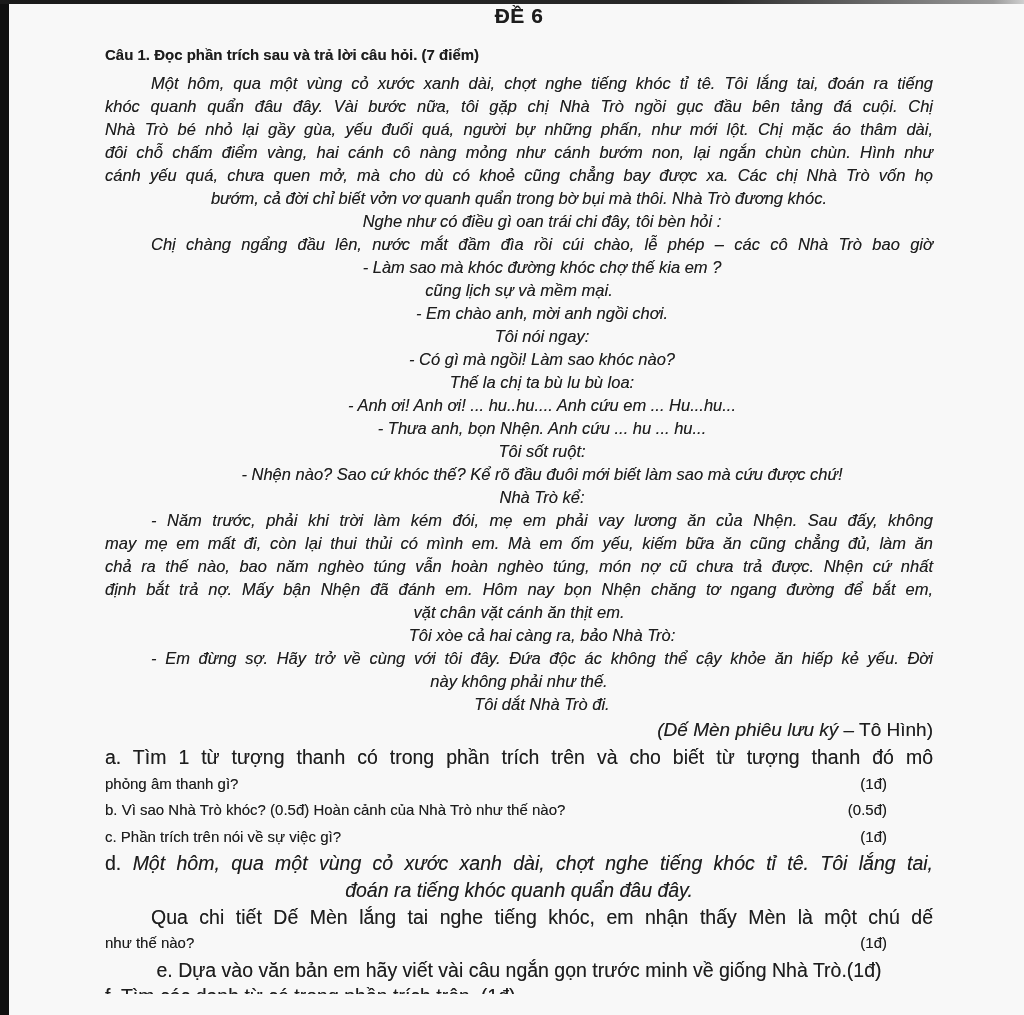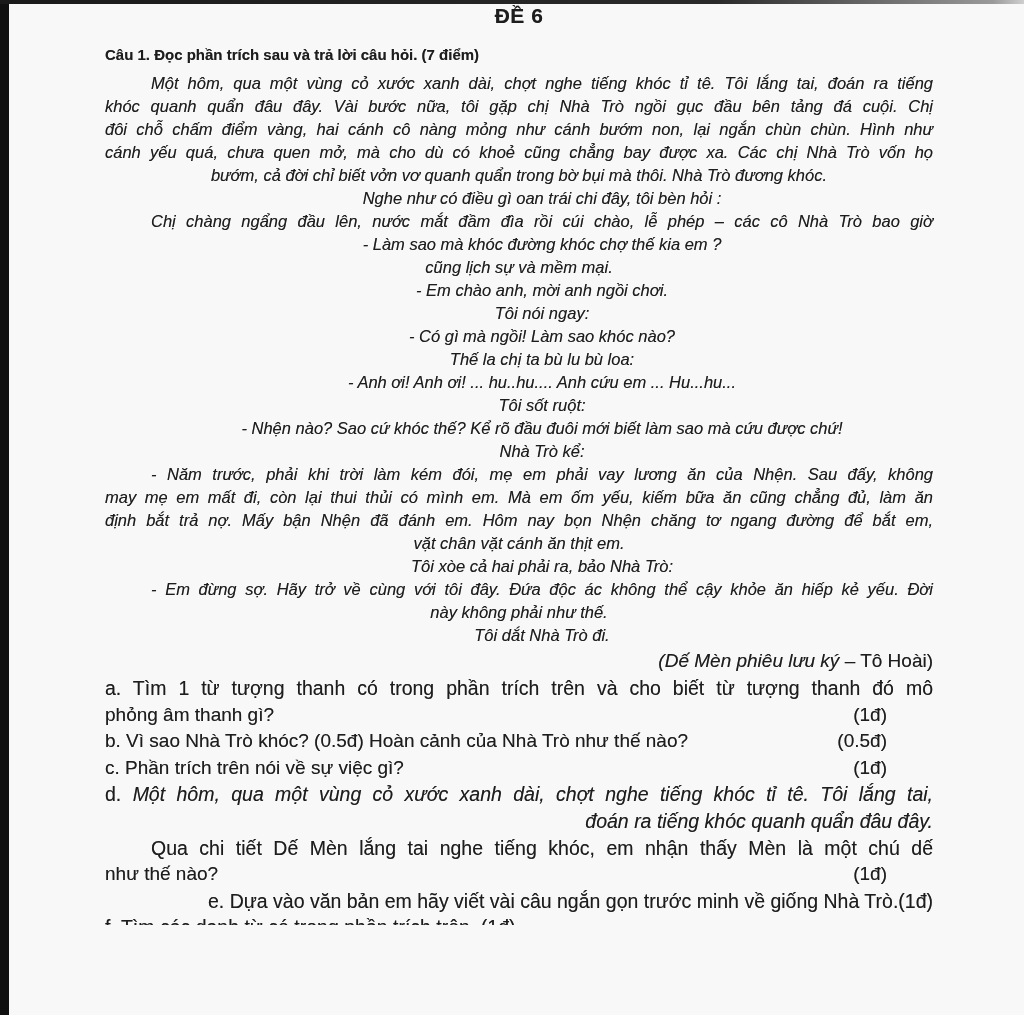--- a/index.html
+++ b/index.html
@@ -31,27 +31,27 @@
     text-align:center;white-space:nowrap;
   }
   .x-line.jl{white-space:normal;text-align:justify;text-align-last:justify;}
   .x-line.ind{text-indent:46px;}
   .attribution{
     font-size:19px;line-height:26px;text-align:right;margin-top:1px;
   }
   .attribution .work{font-style:italic;margin-top:27px;}
   .questions{margin-top:1px;}
   .q-line{
-    font-size:19.5px;line-height:26.6px;text-align:right;
+    font-size:19.5px;line-height:26.6px;text-align:center;
   }
   .q-line.jl{text-align:justify;text-align-last:justify;}
   .q-line.ind{text-indent:46px;}
   .q-row{
     display:flex;justify-content:space-between;align-items:baseline;
-    font-size:19px;line-height:26.6px;
+    font-size:15px;line-height:26.6px;
   }
   .marks{padding-right:46px;white-space:nowrap;}
   .q-italic{font-style:italic;}
   .partial-line{
     height:11px;overflow:hidden;font-size:19.5px;line-height:26.6px;
   }
 </style>
 </head>
 <body>
 
@@ -61,47 +61,50 @@
 
   <div id="content">
 
     <div class="doc-title">ĐỀ 6</div>
 
     <div class="q1-heading">Câu 1. Đọc phần trích sau và trả lời câu hỏi. (7 điểm)</div>
 
     <div class="excerpt">
       <div class="x-line jl ind">Một hôm, qua một vùng cỏ xước xanh dài, chợt nghe tiếng khóc tỉ tê. Tôi lắng tai, đoán ra tiếng</div>
       <div class="x-line jl">khóc quanh quẩn đâu đây. Vài bước nữa, tôi gặp chị Nhà Trò ngồi gục đầu bên tảng đá cuội. Chị</div>
+      <div class="x-line jl">Nhà Trò bé nhỏ lại gầy gùa, yếu đuối quá, người bự những phấn, như mới lột. Chị mặc áo thâm dài,</div>
       <div class="x-line jl">đôi chỗ chấm điểm vàng, hai cánh cô nàng mỏng như cánh bướm non, lại ngắn chùn chùn. Hình như</div>
       <div class="x-line jl">cánh yếu quá, chưa quen mở, mà cho dù có khoẻ cũng chẳng bay được xa. Các chị Nhà Trò vốn họ</div>
       <div class="x-line">bướm, cả đời chỉ biết vởn vơ quanh quẩn trong bờ bụi mà thôi. Nhà Trò đương khóc.</div>
       <div class="x-line ind">Nghe như có điều gì oan trái chi đây, tôi bèn hỏi :</div>
       <div class="x-line jl ind">Chị chàng ngẩng đầu lên, nước mắt đầm đìa rồi cúi chào, lễ phép – các cô Nhà Trò bao giờ</div>
       <div class="x-line ind">- Làm sao mà khóc đường khóc chợ thế kia em ?</div>
       <div class="x-line">cũng lịch sự và mềm mại.</div>
       <div class="x-line ind">- Em chào anh, mời anh ngồi chơi.</div>
       <div class="x-line ind">Tôi nói ngay:</div>
       <div class="x-line ind">- Có gì mà ngồi! Làm sao khóc nào?</div>
       <div class="x-line ind">Thế la chị ta bù lu bù loa:</div>
       <div class="x-line ind">- Anh ơi! Anh ơi! ... hu..hu.... Anh cứu em ... Hu...hu...</div>
+      <div class="x-line ind">- Thưa anh, bọn Nhện. Anh cứu ... hu ... hu...</div>
       <div class="x-line ind">Tôi sốt ruột:</div>
       <div class="x-line ind">- Nhện nào? Sao cứ khóc thế? Kể rõ đầu đuôi mới biết làm sao mà cứu được chứ!</div>
       <div class="x-line ind">Nhà Trò kể:</div>
       <div class="x-line jl ind">- Năm trước, phải khi trời làm kém đói, mẹ em phải vay lương ăn của Nhện. Sau đấy, không</div>
       <div class="x-line jl">may mẹ em mất đi, còn lại thui thủi có mình em. Mà em ốm yếu, kiếm bữa ăn cũng chẳng đủ, làm ăn</div>
+      <div class="x-line jl">chả ra thế nào, bao năm nghèo túng vẫn hoàn nghèo túng, món nợ cũ chưa trả được. Nhện cứ nhất</div>
       <div class="x-line jl">định bắt trả nợ. Mấy bận Nhện đã đánh em. Hôm nay bọn Nhện chăng tơ ngang đường để bắt em,</div>
       <div class="x-line">vặt chân vặt cánh ăn thịt em.</div>
-      <div class="x-line ind">Tôi xòe cả hai phải ra, bảo Nhà Trò:</div>
+      <div class="x-line ind">Tôi xòe cả hai càng ra, bảo Nhà Trò:</div>
       <div class="x-line jl ind">- Em đừng sợ. Hãy trở về cùng với tôi đây. Đứa độc ác không thể cậy khỏe ăn hiếp kẻ yếu. Đời</div>
       <div class="x-line">này không phải như thế.</div>
       <div class="x-line ind">Tôi dắt Nhà Trò đi.</div>
     </div>
 
     <div class="attribution">
-      <span class="work">(Dế Mèn phiêu lưu ký</span><span class="author"> – Tô Hoài)</span>
+      <span class="work">(Dế Mèn phiêu lưu ký</span><span class="author"> – Tô Hình)</span>
     </div>
 
     <div class="questions">
 
       <div>
         <div class="q-line jl">a. Tìm 1 từ tượng thanh có trong phần trích trên và cho biết từ tượng thanh đó mô</div>
         <div class="q-row">
           <span>phỏng âm thanh gì?</span>
           <span class="marks">(1đ)</span>
         </div>

